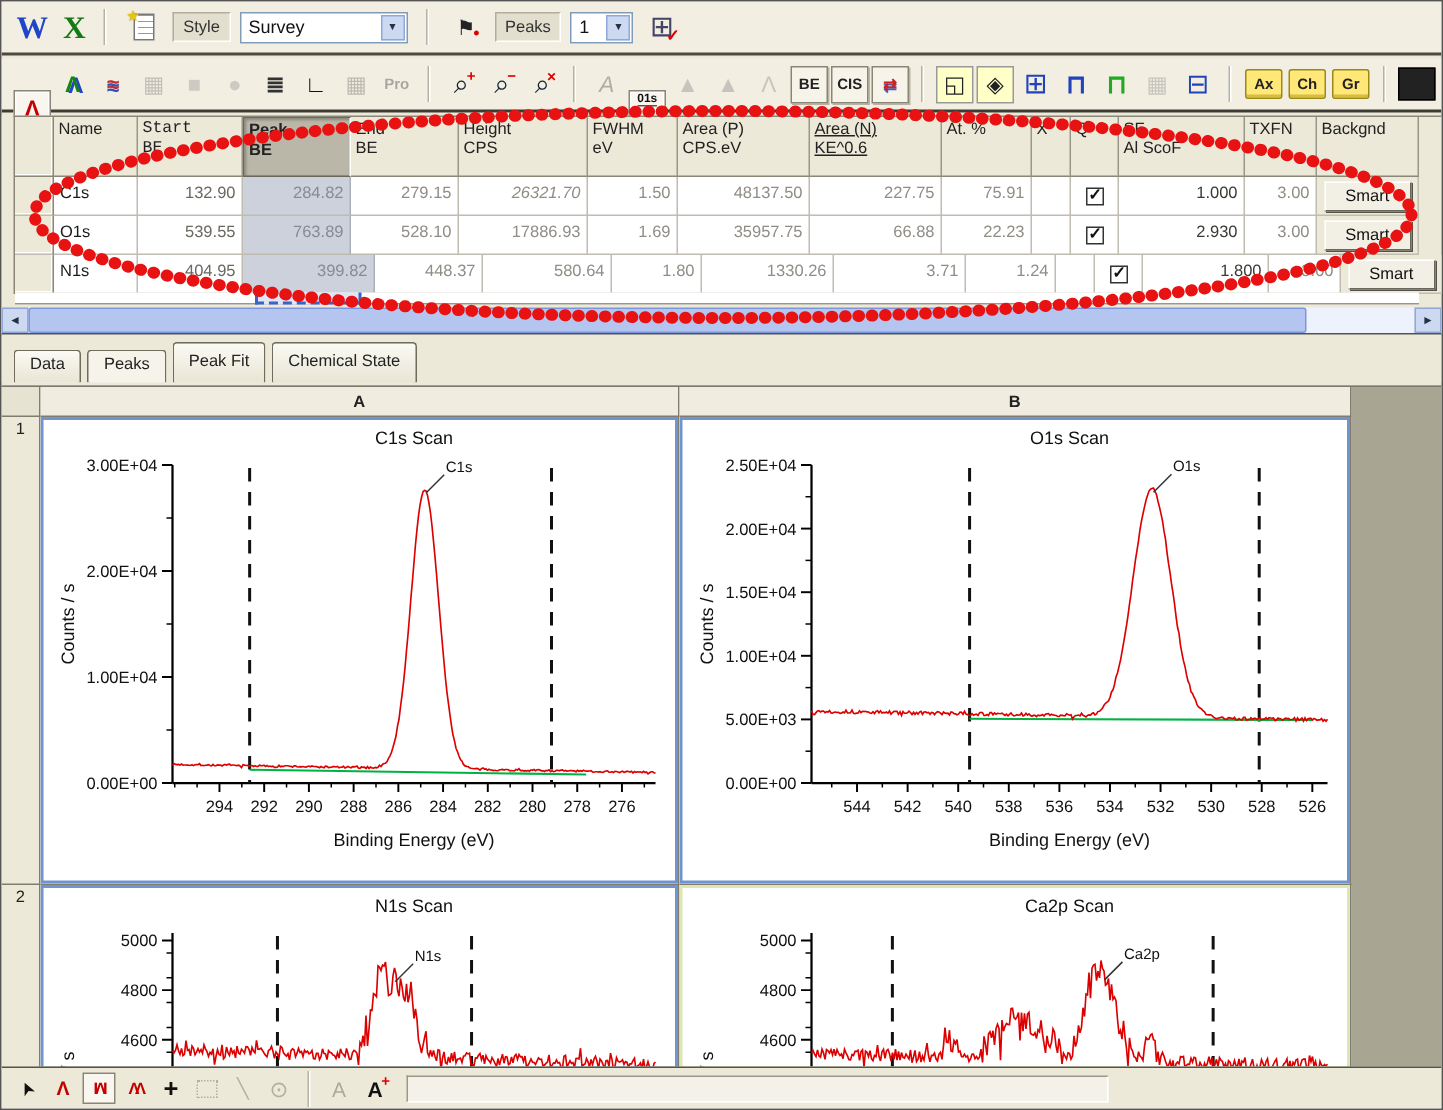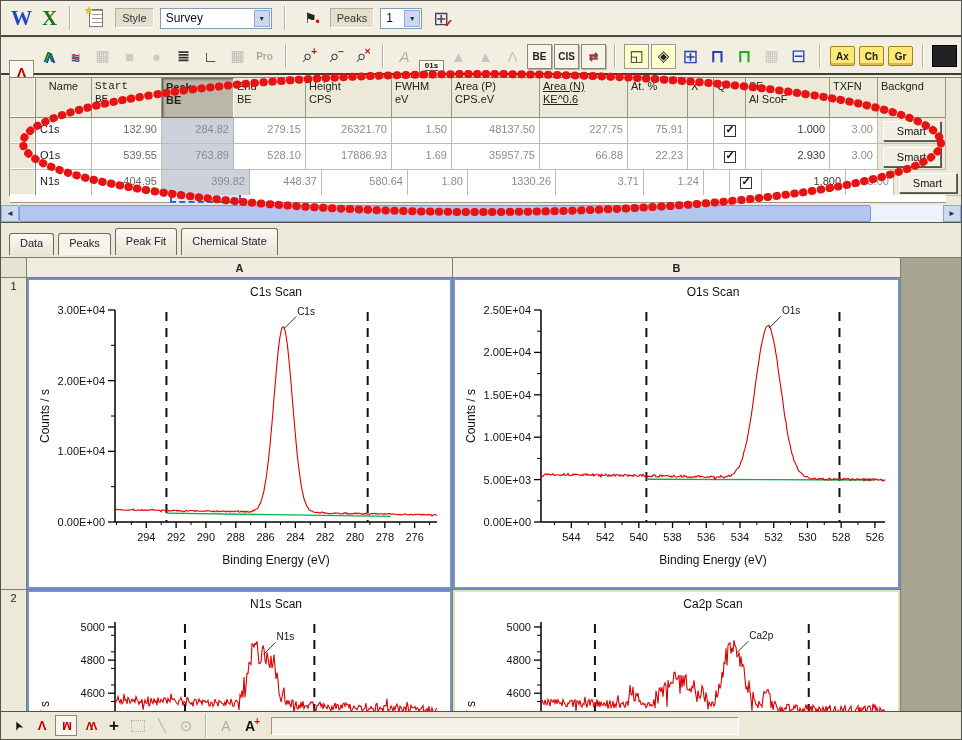--- a/index.html
+++ b/index.html
@@ -223,21 +223,21 @@
         <span class="lbl">C</span>
       </span>
     </div>
 
   <div id="tablezone" class="band">
     <div id="ptable">
         <div class="trow">
           <div class="hcell rowhdr" style="width: 26px;">
             <div></div>
           </div>
-          <div class="hcell" style="width: 56px; text-align: center;">
+          <div class="hcell" style="width: 56px;">
             <div>Name</div>
           </div>
           <div class="hcell" style="width: 70px; font-family: Liberation Mono, monospace;">
             <div>Start</div>
             <div>BE</div>
           </div>
           <div class="hcell pressed" style="width: 72px;">
             <div>Peak</div>
             <div>BE</div>
           </div>
@@ -280,21 +280,21 @@
           <div class="hcell" style="width: 68px;">
             <div>Backgnd</div>
           </div>
         </div>
         <div class="trow">
           <div class="dcell rowhdr" style="width: 26px;"></div>
           <div class="dcell namecell" style="width: 56px;">C1s</div>
           <div class="dcell startcell" style="width: 70px;">132.90</div>
           <div class="dcell selcell" style="width: 72px;">284.82</div>
           <div class="dcell" style="width: 72px;">279.15</div>
-          <div class="dcell" style="width: 86px;">26321.70</div>
+          <div class="dcell" style="width: 86px; font-style: italic;">26321.70</div>
           <div class="dcell" style="width: 60px;">1.50</div>
           <div class="dcell" style="width: 88px;">48137.50</div>
           <div class="dcell" style="width: 88px;">227.75</div>
           <div class="dcell" style="width: 60px;">75.91</div>
           <div class="dcell" style="width: 26px;"></div>
           <div class="dcell qcell" style="width: 32px;">
             <div class="cb checked"></div>
           </div>
           <div class="dcell sfcell" style="width: 84px;">1.000</div>
           <div class="dcell" style="width: 48px;">3.00</div>

